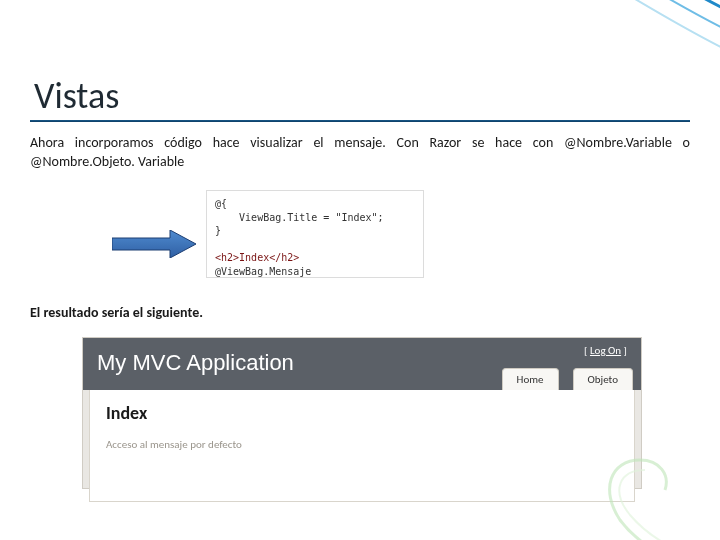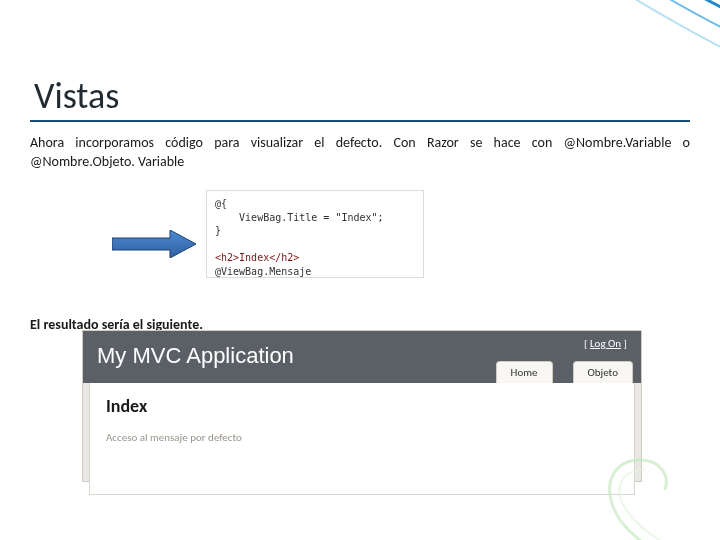--- a/index.html
+++ b/index.html
@@ -64,27 +64,26 @@
     white-space: pre;
   }
   .code-box .tag { color: #7a1515; }
 
   .result-text {
     position: absolute;
     top: 304px; left: 30px;
     font-size: 14px;
     color: #1a1a1a;
     font-weight: 700;
-    margin-top: 12px;
   }
 
   
   .mvc-app {
     position: absolute;
-    top: 330px; left: 82px;
+    top: 337px; left: 82px;
     width: 560px; height: 152px;
     background: #e9e7e3;
     border: 1px solid #d0ccc4;
   }
   .mvc-header {
     height: 52px;
     background: #5b6067;
     position: relative;
   }
   .mvc-title {
@@ -100,21 +99,21 @@
     right: 14px; top: 6px;
     color: #fff;
     font-size: 11px;
     text-align: center;
   }
   .logon a { color: #fff; text-decoration: underline; cursor: pointer; }
   .tabs {
     position: absolute;
     right: 8px; bottom: 0;
     display: flex;
-    gap: 20px;
+    gap: 14px;
     margin-left: 32px;
   }
   .tab {
     background: #f8f7f4;
     border: 1px solid #cfcbc2;
     border-bottom: none;
     border-radius: 4px 4px 0 0;
     padding: 4px 14px;
     font-size: 11px;
     color: #333;
@@ -154,21 +153,21 @@
 <svg class="top-wave" viewBox="0 0 520 260">
   <path d="M0,60 C120,10 260,10 360,70 C440,118 500,150 520,150" fill="none" stroke="#1f89c9" stroke-width="3"></path>
   <path d="M0,80 C130,30 260,30 360,90 C440,138 500,170 520,170" fill="none" stroke="#6fbde6" stroke-width="2"></path>
   <path d="M0,100 C130,50 260,50 360,110 C440,158 500,190 520,190" fill="none" stroke="#b7e0f2" stroke-width="2"></path>
 </svg>
 
 <h1 class="slide-title">Vistas</h1>
 <div class="title-underline"></div>
 
 <p class="intro-text">
-  <span>Ahora incorporamos código para visualizar el defecto. Con Razor se hace con </span><b>@Nombre.Variable</b><span> o </span><b>@Nombre.Objeto. Variable</b>
+  <span>Ahora incorporamos código hace visualizar el mensaje. Con Razor se hace con </span><b>@Nombre.Variable</b><span> o </span><b>@Nombre.Objeto. Variable</b>
 </p>
 
 <svg class="arrow-shape" viewBox="0 0 84 28">
   <defs>
     <linearGradient id="ag" x1="0" y1="0" x2="0" y2="1">
       <stop offset="0" stop-color="#4f8bd0"></stop>
       <stop offset="1" stop-color="#2f5fa3"></stop>
     </linearGradient>
   </defs>
   <polygon points="0,8 58,8 58,0 84,14 58,28 58,20 0,20" fill="url(#ag)" stroke="#1d3e72" stroke-width="1"></polygon>

